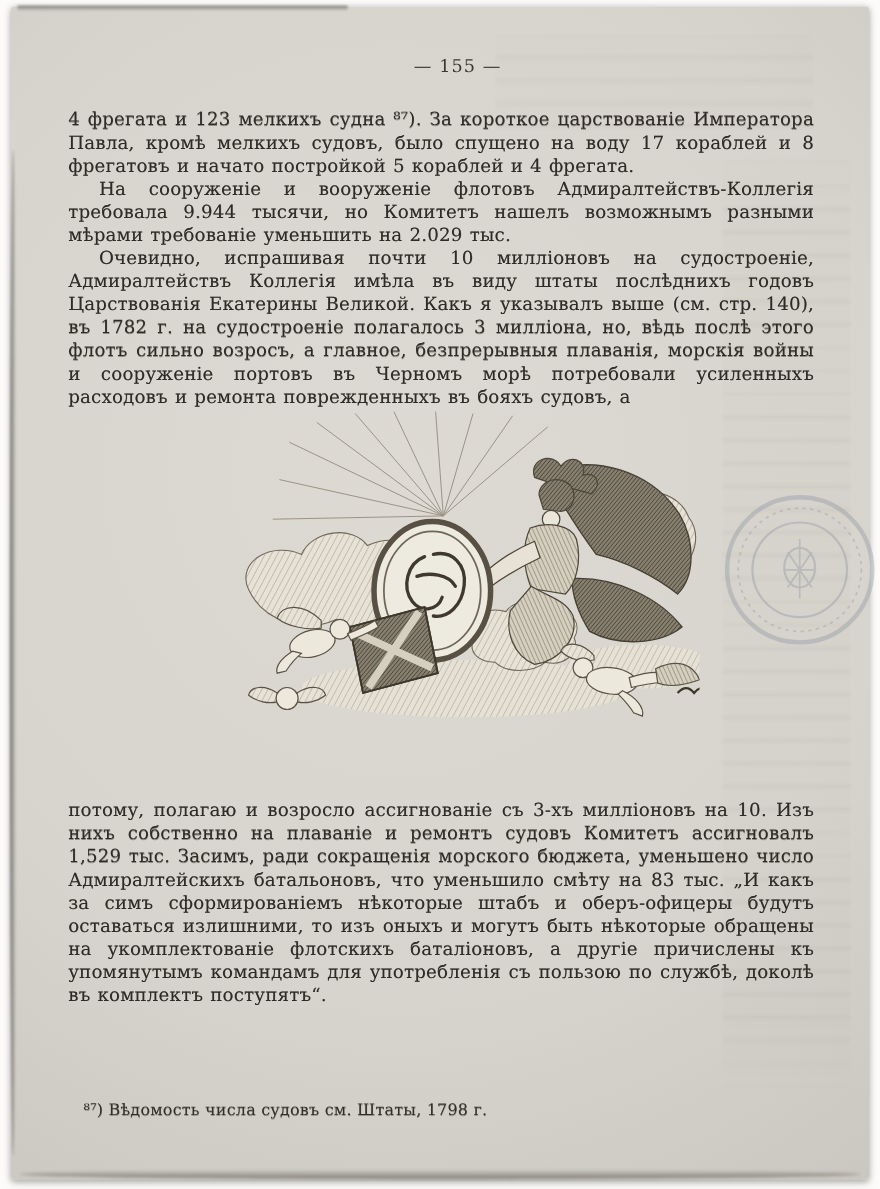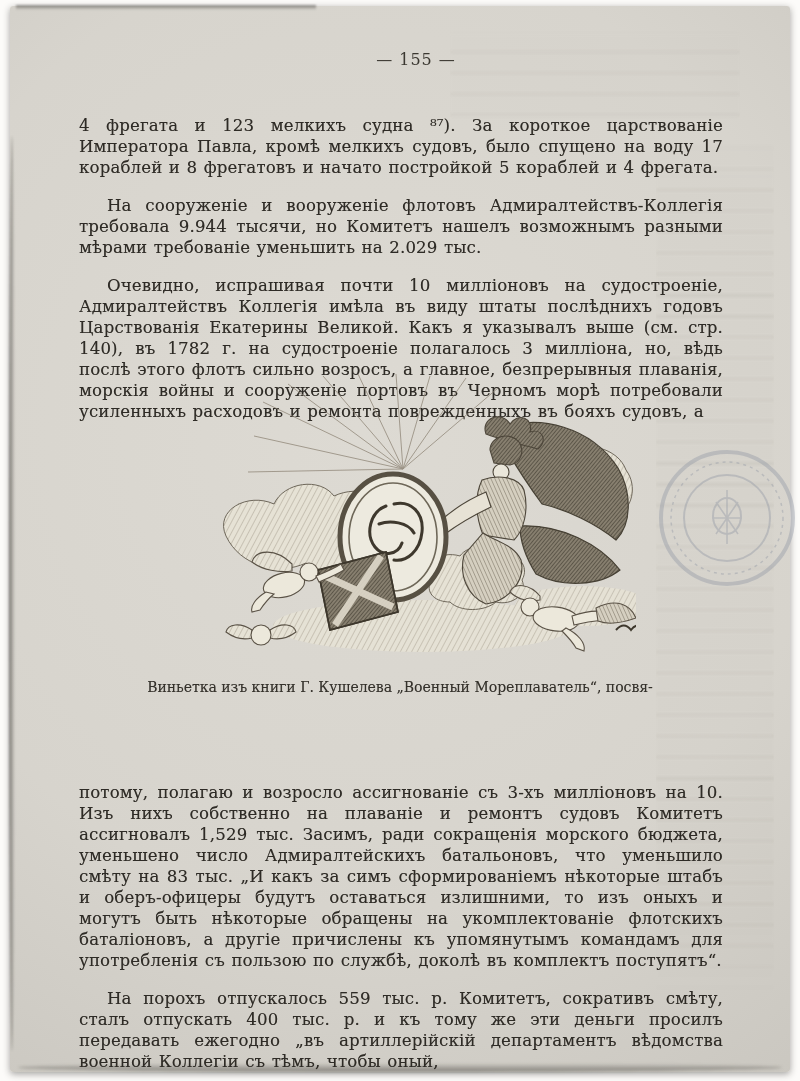--- a/index.html
+++ b/index.html
@@ -47,24 +47,24 @@
   .page-number{
     position:absolute;top:44px;left:16px;width:100%;text-align:center;
     font-size:16px;color:#3b3831;letter-spacing:1px;
   }
   .body{
     position:absolute;left:52px;width:678px;
     font-size:16.5px;line-height:21px;color:#2e2b26;
     text-align:justify;word-spacing:1px;letter-spacing:.2px;
     text-shadow:.2px .2px .35px rgba(55,50,42,.45);
   }
-  .body p{margin:17px;}
+  .body p{margin:0;}
   .body p.indent{text-indent:28px;}
   .body-top{top:92px;}
-  .body-bottom{top:759px;}
+  .body-bottom{top:720px;}
   .illustration{
     position:absolute;left:158px;top:368px;width:468px;height:292px;
   }
   .illustration svg{display:block;width:100%;height:100%;}
   .caption{
     position:absolute;left:120px;top:672px;width:540px;text-align:center;
     font-size:14px;line-height:19px;color:#34312b;
     text-shadow:.2px .2px .3px rgba(55,50,42,.4);
   }
   .caption span{display:block;}
@@ -196,25 +196,24 @@
         <path fill="url(#hlight)" d="M84,256 C72,248 60,250 58,258 C66,264 76,266 84,264 Z"></path>
         <path fill="url(#hlight)" d="M102,256 C114,248 126,250 128,258 C120,264 110,266 102,264 Z"></path>
         <circle fill="#ece8db" cx="93" cy="261" r="10"></circle>
       </g>
 
       <path d="M448,256 q8,-9 15,0 q7,-9 15,0" fill="none" stroke="#3d372c" stroke-width="2"></path>
     </svg>
   </div>
 
   <div class="caption">
-    <span>Виньетка изъ книги Г. Кушелева „Военный Мореплаватель“, посвя-</span>
   </div>
 
   <div class="body body-bottom">
     <p>потому, полагаю и возросло ассигнованіе съ 3-хъ милліоновъ на 10. Изъ нихъ собственно на плаваніе и ремонтъ судовъ Комитетъ ассигновалъ 1,529 тыс. Засимъ, ради сокращенія морского бюджета, уменьшено число Адмиралтейскихъ батальоновъ, что уменьшило смѣту на 83 тыс. „И какъ за симъ сформированіемъ нѣкоторые штабъ и оберъ-офицеры будутъ оставаться излишними, то изъ оныхъ и могутъ быть нѣкоторые обращены на укомплектованіе флотскихъ баталіоновъ, а другіе причислены къ упомянутымъ командамъ для употребленія съ пользою по службѣ, доколѣ въ комплектъ поступятъ“.</p>
-    <p class="indent">На порохъ отпускалось 559 тыс. р. Комитетъ, сокративъ смѣту, сталъ отпускать 400 тыс. р. и къ тому же эти деньги просилъ передавать ежегодно „въ артиллерійскій департаментъ вѣдомства военной Коллегіи съ тѣмъ, чтобы оный,</p>
-  </div>
-
+  </div>
+
+  <div class="footnote">⁸⁷) Вѣдомость числа судовъ см. Штаты, 1798 г.</div>
 
   <div class="edge edge-left"></div>
   <div class="edge edge-topleft"></div>
   <div class="edge edge-bottom"></div>
 </div>
 
 </body></html>

